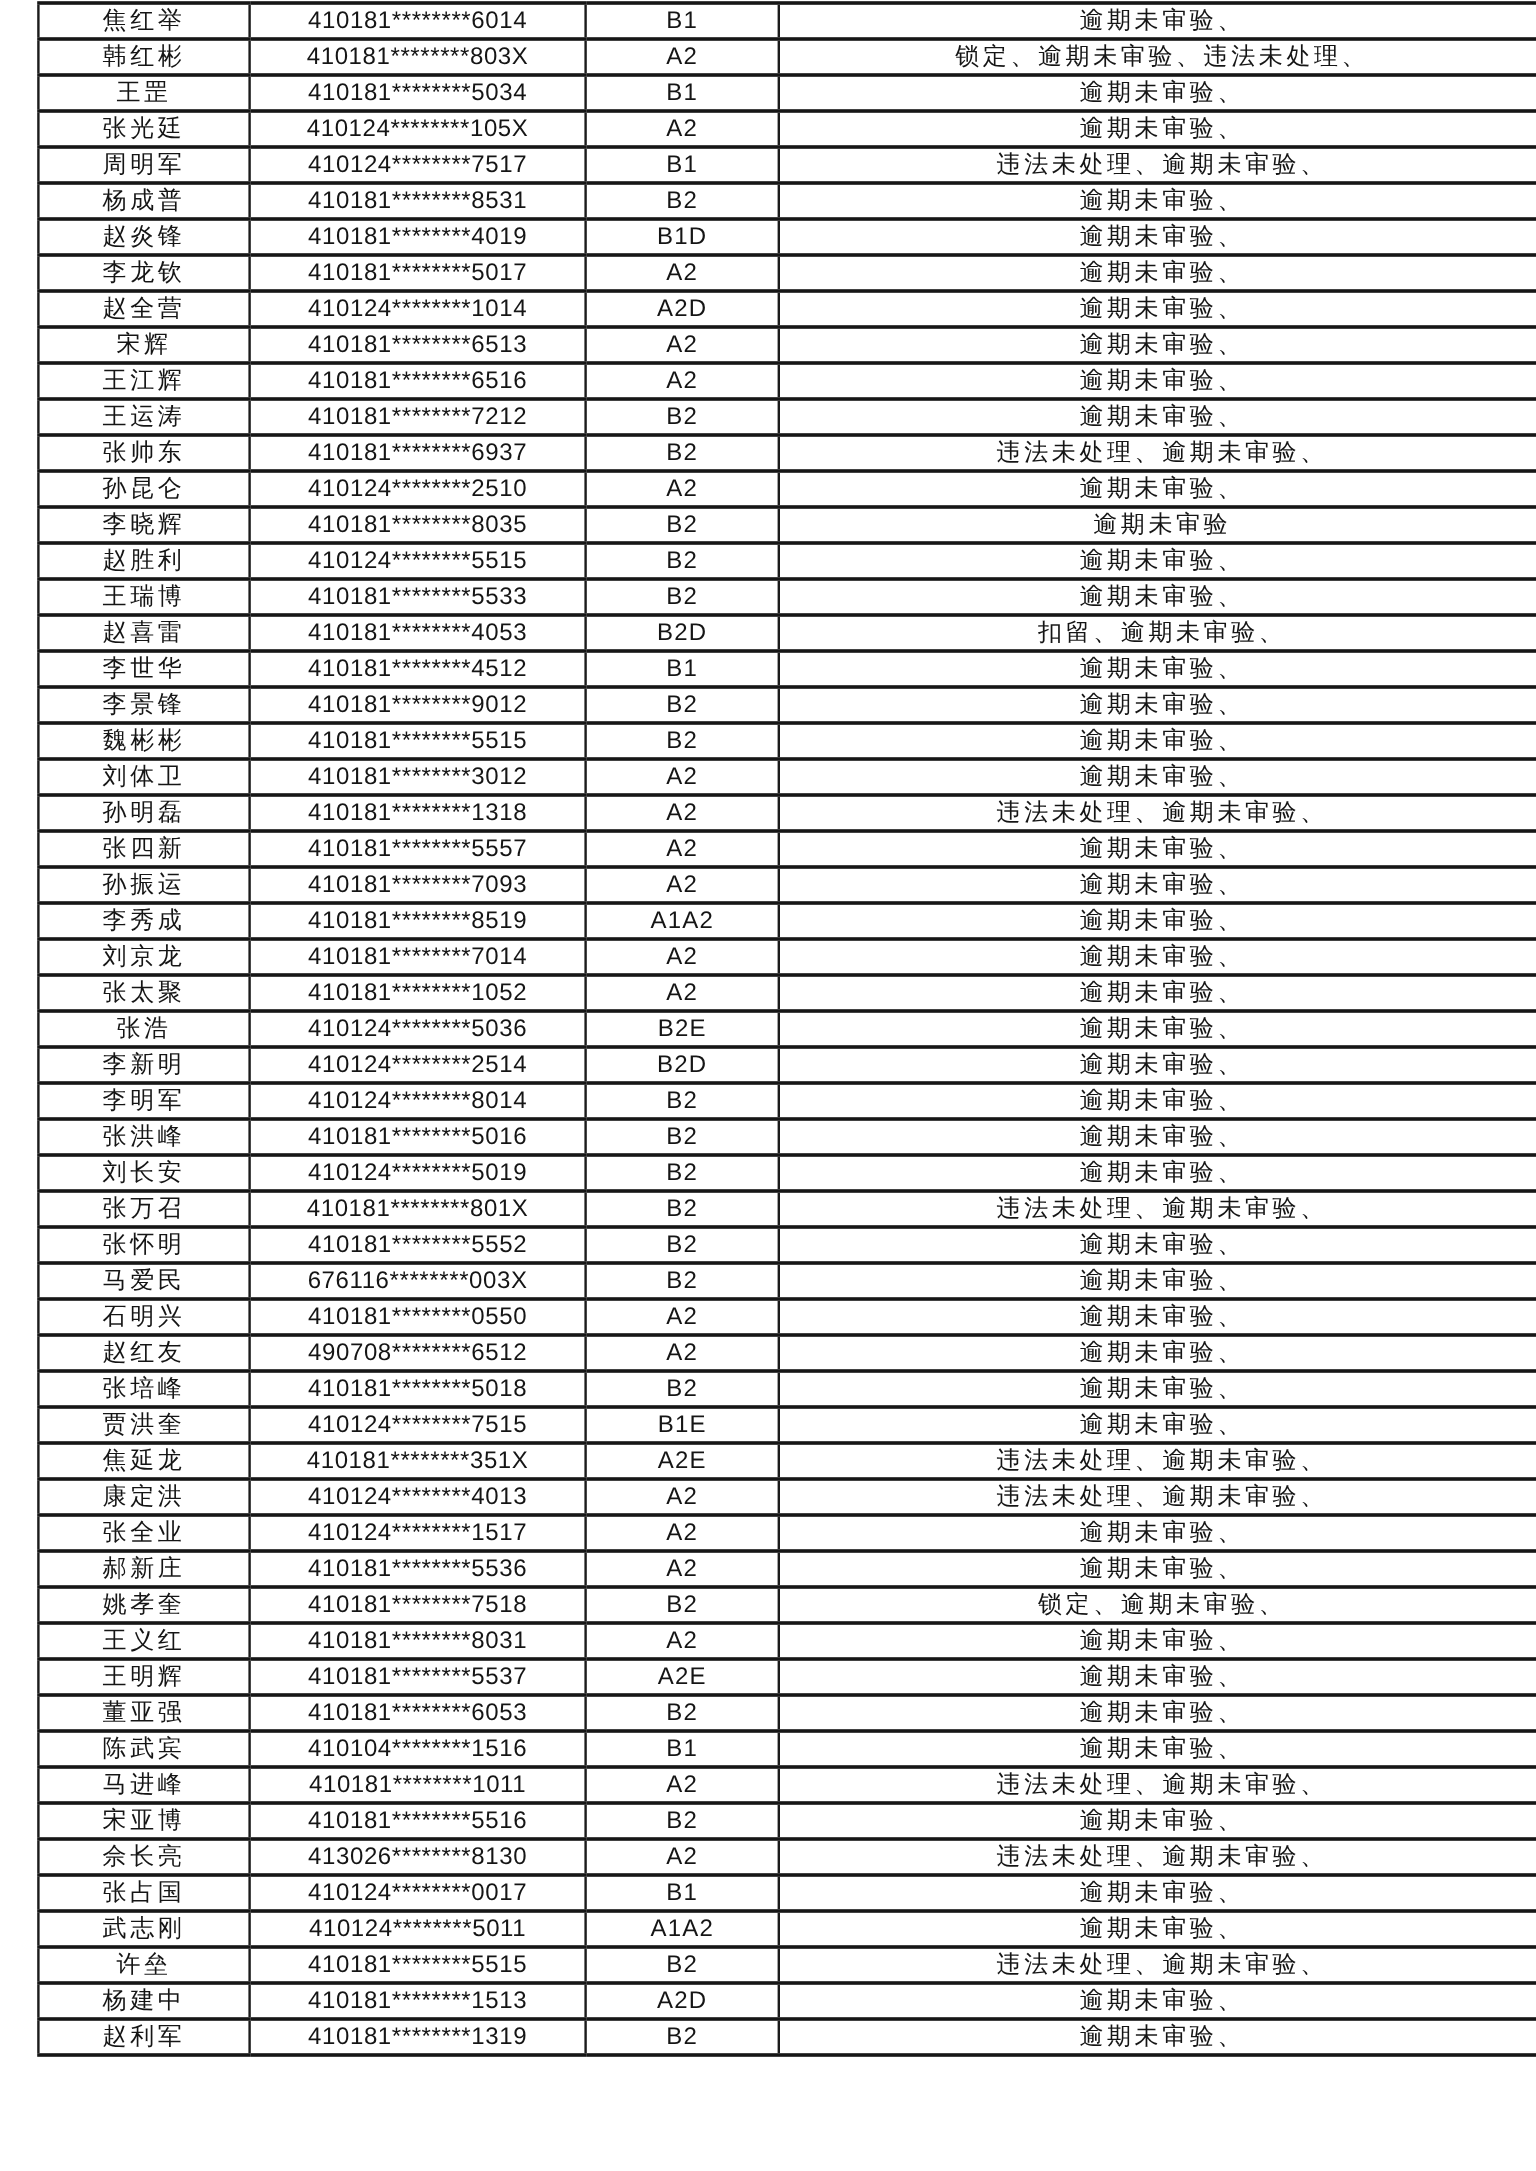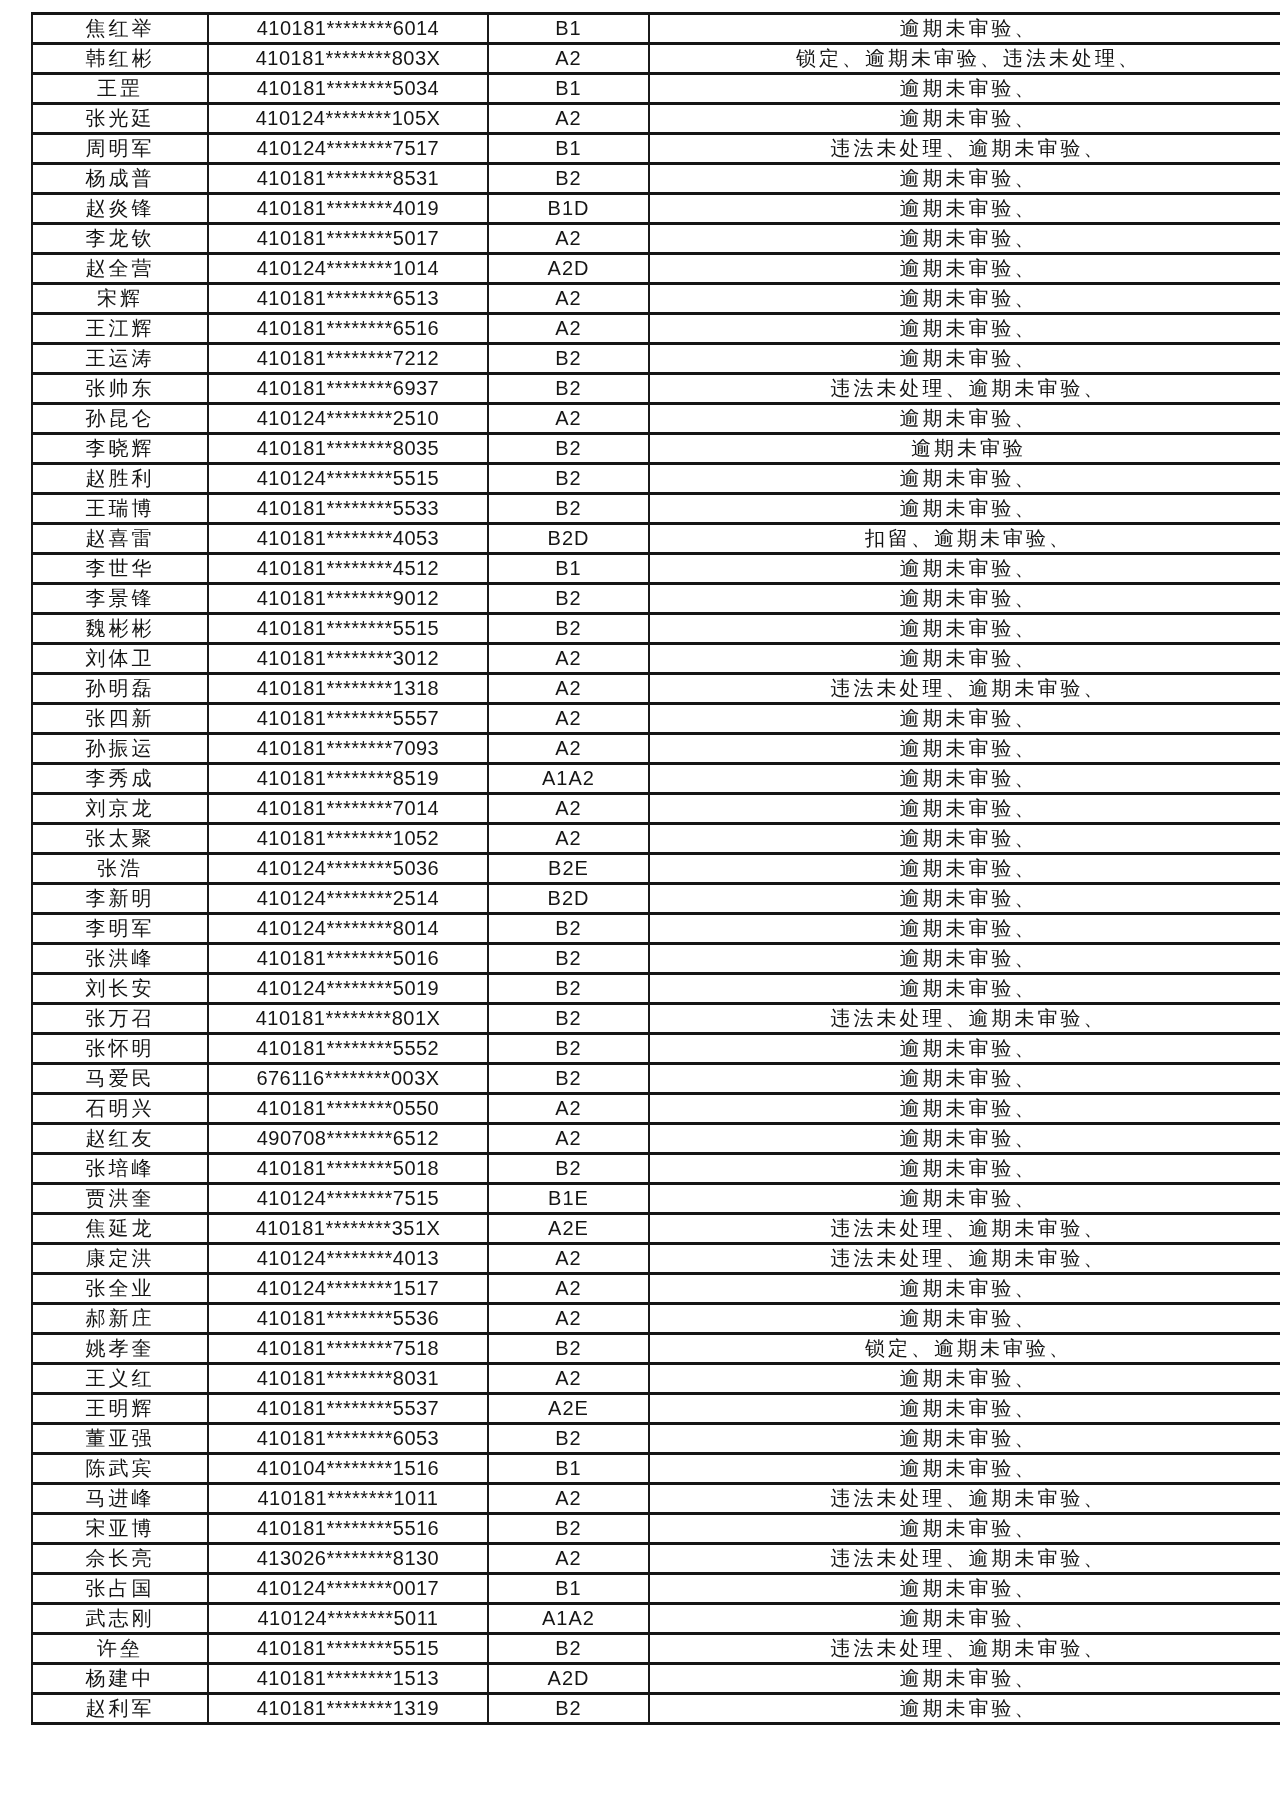--- a/index.html
+++ b/index.html
@@ -10,21 +10,21 @@
   body {
     width: 1280px;
     height: 1809px;
     position: relative;
     font-family: "Liberation Sans", sans-serif;
     color: #151515;
   }
   .table-wrap {
     position: absolute;
     left: 6px;
-    top: 12px;
+    top: 1px;
     width: 1136px;
     padding-left: 25px;
   }
   table.records {
     border-collapse: collapse;
     table-layout: fixed;
     width: 1256px;
   }
   table.records td {
     border-left: 2px solid #1b1b1b;

